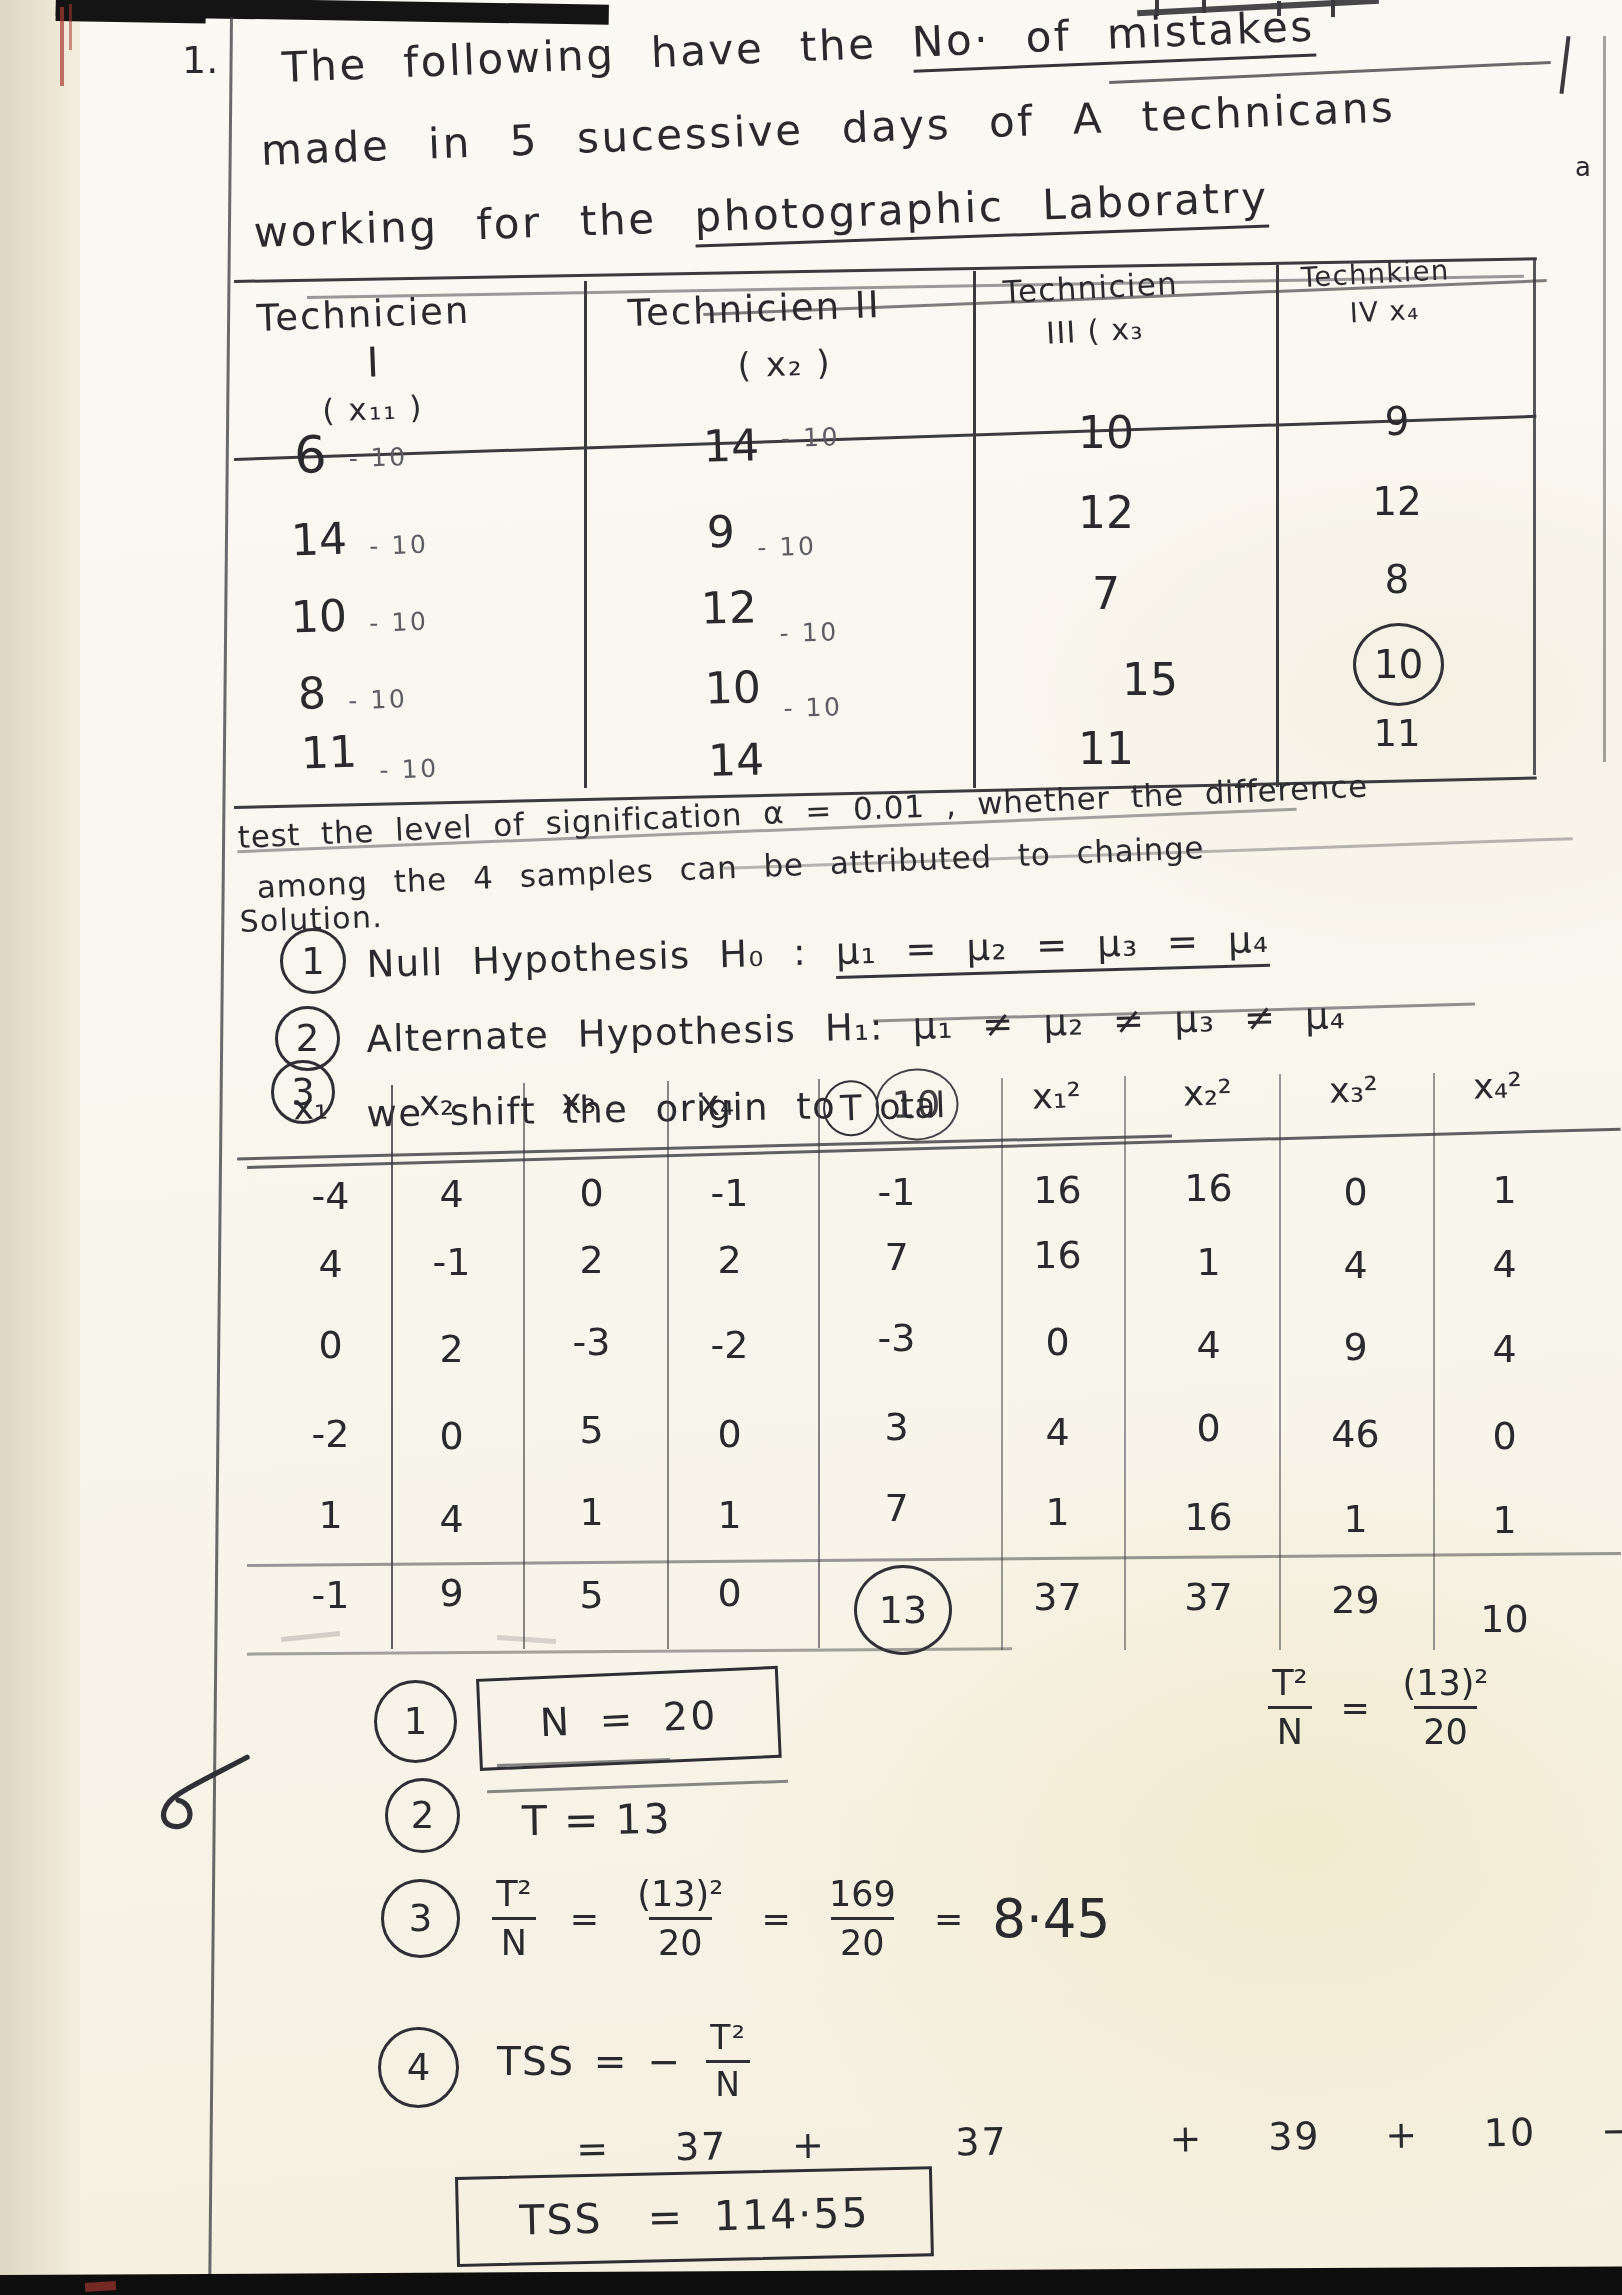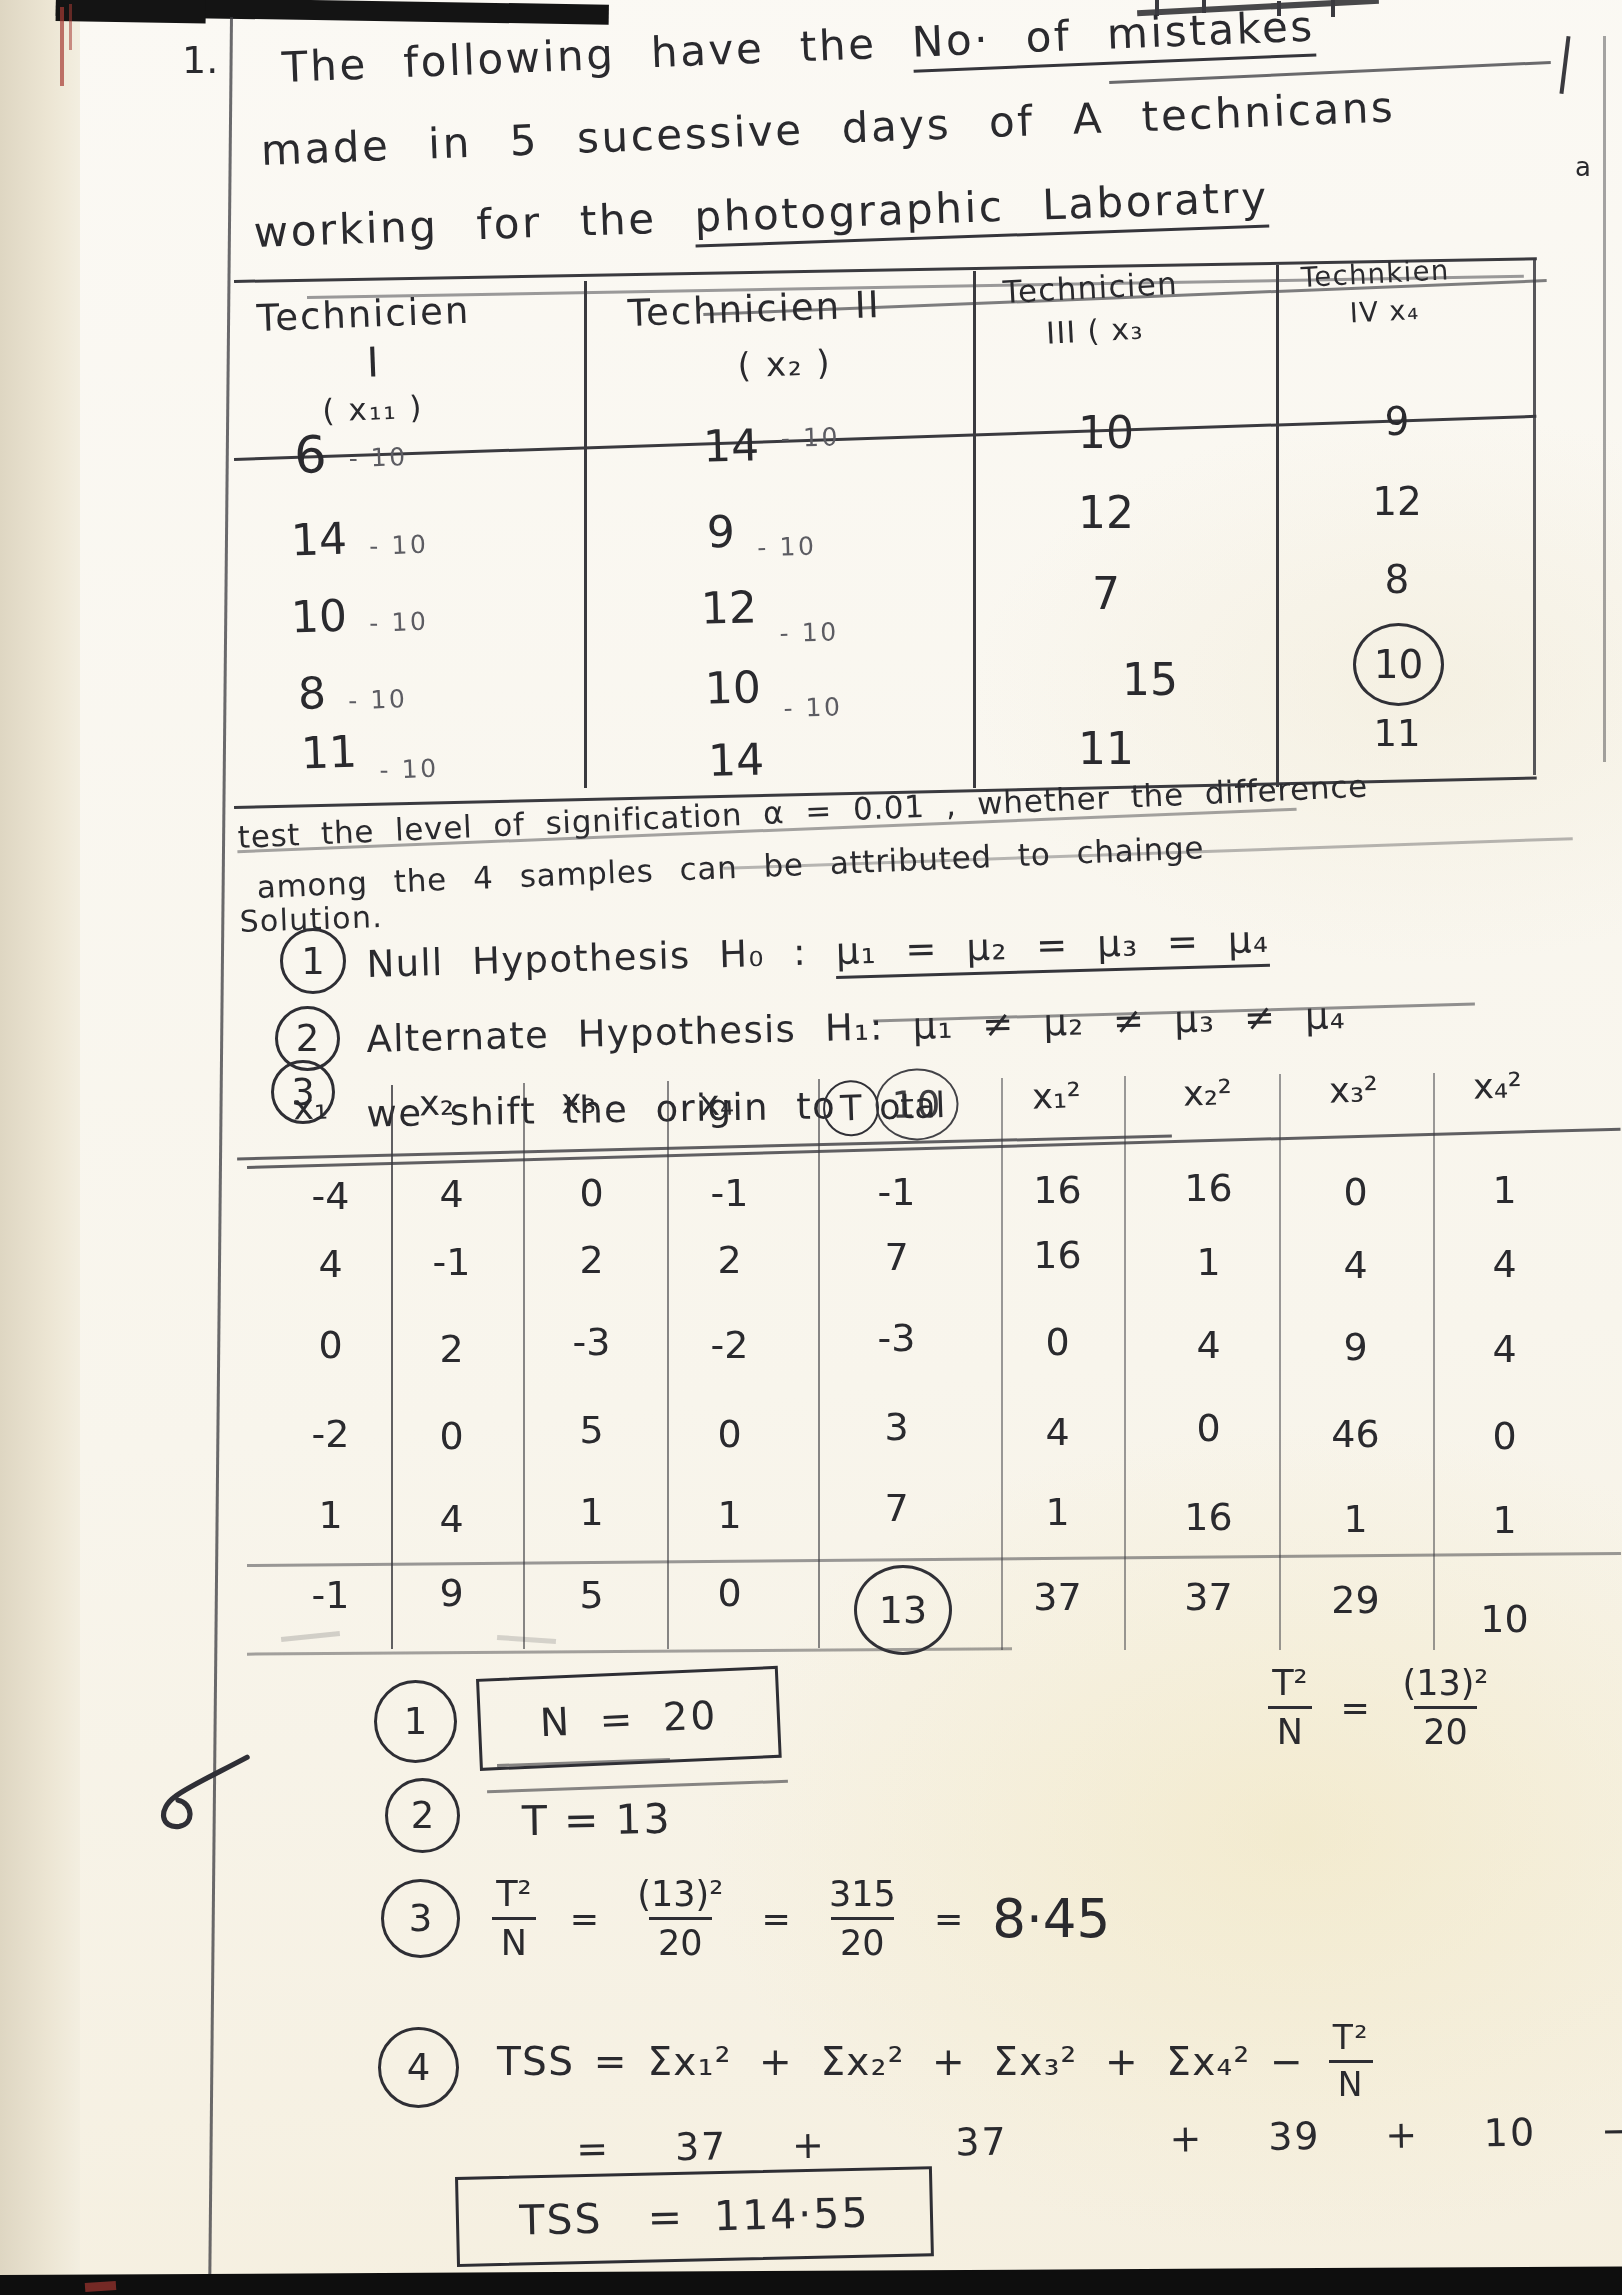--- a/index.html
+++ b/index.html
@@ -297,32 +297,31 @@
       <span class="ft">T²</span>
       <span class="fb">N</span>
     </span>
     <span>=</span>
     <span class="frac">
       <span class="ft">(13)²</span>
       <span class="fb">20</span>
     </span>
     <span>=</span>
     <span class="frac">
-      <span class="ft">315</span>
+      <span class="ft">169</span>
       <span class="fb">20</span>
     </span>
     <span>=</span>
     <span style="font-size:53px;">8·45</span>
   </div>
 
   <div class="stepnum" style="left:378px;top:2027px;width:75px;height:75px;">4</div>
   <div class="calcrow" style="left:497px;top:2021px;gap:19.6px;font-size:39px;letter-spacing:1.3px;">
     <span>TSS</span>
     <span>=</span>
-    <span style="white-space:pre;">Σx₁²  +  Σx₂²  +  Σx₃²  +  Σx₄²</span>
     <span>−</span>
     <span class="frac" style="font-size:33px;">
       <span class="ft">T²</span>
       <span class="fb">N</span>
     </span>
   </div>
 
   <div class="abs hw" style="left:576px;top:2127px;font-size:38px;white-space:pre;letter-spacing:2px;word-spacing:18.3px;transform:rotate(-1deg);transform-origin:left top;">=  37  +    37     +  39  +  10  −  8·45</div>
 
   <div class="box" style="left:455px;top:2177px;width:471px;height:84px;font-size:41px;letter-spacing:2px;white-space:pre;transform:rotate(-1.3deg);transform-origin:left top;">TSS   =  114·55</div>

